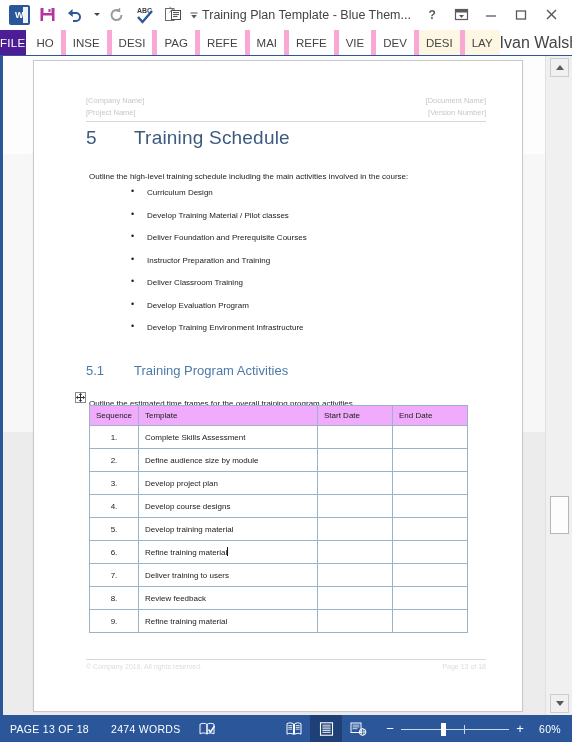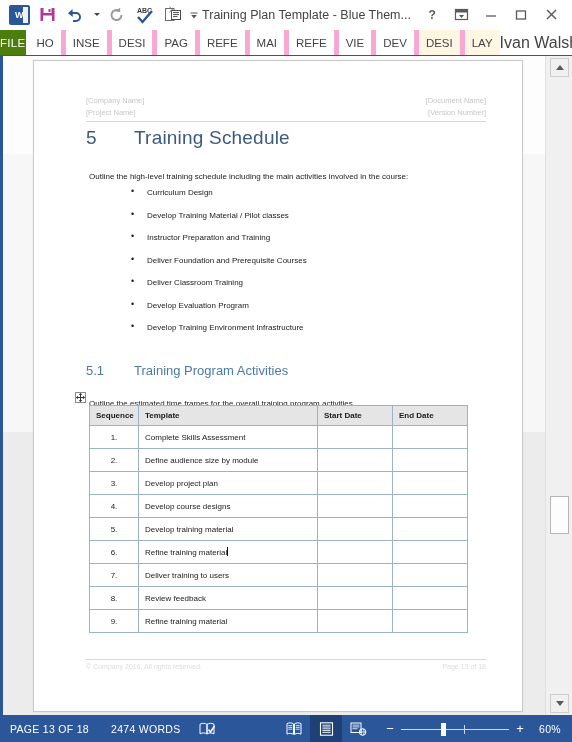--- a/index.html
+++ b/index.html
@@ -57,21 +57,21 @@
     justify-content: center; color: #5a5a5a; font-size: 13px;
   }
 
   
   .ribbon {
     position: absolute; left: 0; top: 30px; width: 572px; height: 26px;
     background: #ffffff; display: flex; align-items: stretch;
     border-bottom: 1px solid #2b579a;
   }
   .tab-file {
-    background: #4d7c0f; color: #fff; font-size: 11.5px;
+    background: #4c1d95; color: #fff; font-size: 11.5px;
     display: flex; align-items: center; justify-content: center;
     width: 58px; letter-spacing: .3px;
   }
   .tab {
     display: flex; align-items: center; justify-content: center;
     font-size: 11.5px; color: #444; padding: 0 7px;
     border-right: 5px solid #f9a8d4; white-space: nowrap;
   }
   .tab.first { border-left: none; margin-left: 4px; }
   .tab.ctx { background: #fdf6e3; }
@@ -171,21 +171,21 @@
     position: absolute; left: 55px; top: 344px;
     width: 378px; border-collapse: collapse;
     font-size: 8px; color: #1a1a1a;
     table-layout: fixed;
   }
   .tbl th, .tbl td {
     border: 1px solid #9ab3c9; padding: 4px 6px;
     font-weight: normal; text-align: left; height: 23px;
     vertical-align: middle; overflow: hidden; white-space: nowrap;
   }
-  .tbl thead th { background: #e5e5e5; height: 20px; font-weight: bold; }
+  .tbl thead th { background: #f0abfc; height: 20px; }
   .tbl td.seq { text-align: center; }
   .c-seq { width: 49px; }
   .c-act { width: 179px; }
   .c-sd  { width: 75px; }
   .c-ed  { width: 75px; }
   .caret-cursor {
     display: inline-block; width: 0; border-left: 1px solid #111;
     height: 9px; vertical-align: -1px; margin: 0 0px;
   }
 
@@ -399,22 +399,22 @@
     <div class="h1">
       <span class="num">5</span>
       <span>Training Schedule</span>
     </div>
 
     <div class="para p-intro">Outline the high-level training schedule including the main activities involved in the course:</div>
 
     <div class="bullets">
       <div class="bullet">Curriculum Design</div>
       <div class="bullet">Develop Training Material / Pilot classes</div>
+      <div class="bullet">Deliver Foundation and Prerequisite Courses</div>
       <div class="bullet">Instructor Preparation and Training</div>
-      <div class="bullet">Deliver Foundation and Prerequisite Courses</div>
       <div class="bullet">Deliver Classroom Training</div>
       <div class="bullet">Develop Evaluation Program</div>
       <div class="bullet">Develop Training Environment Infrastructure</div>
     </div>
 
     <div class="h2">
       <span class="num">5.1</span>
       <span>Training Program Activities</span>
     </div>
 

